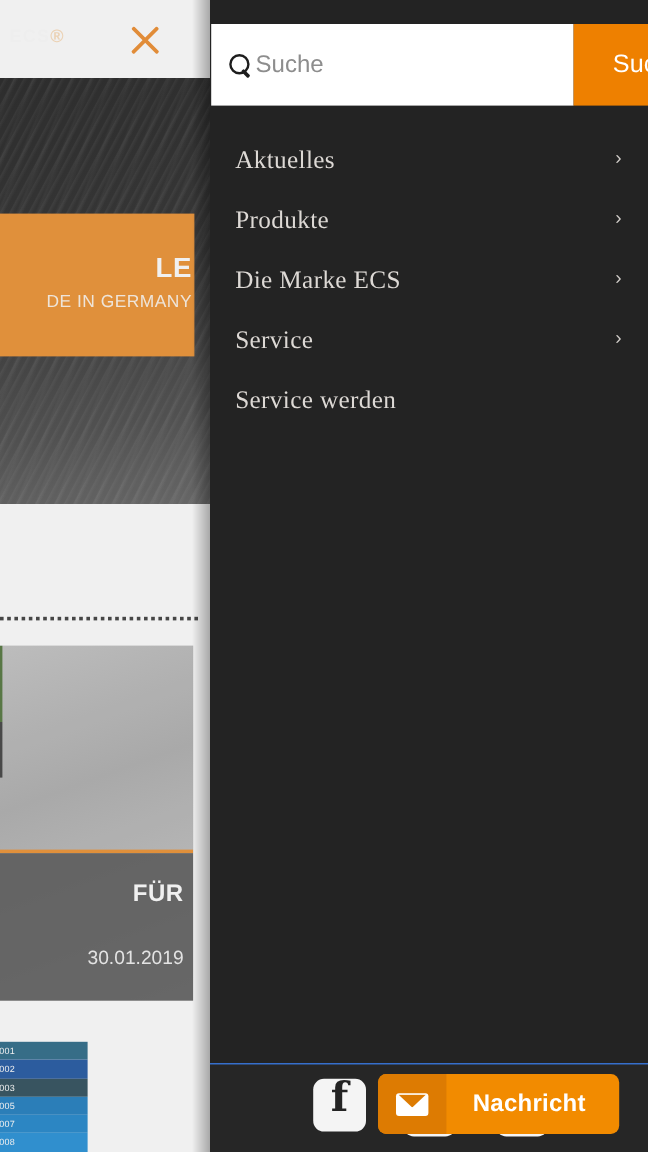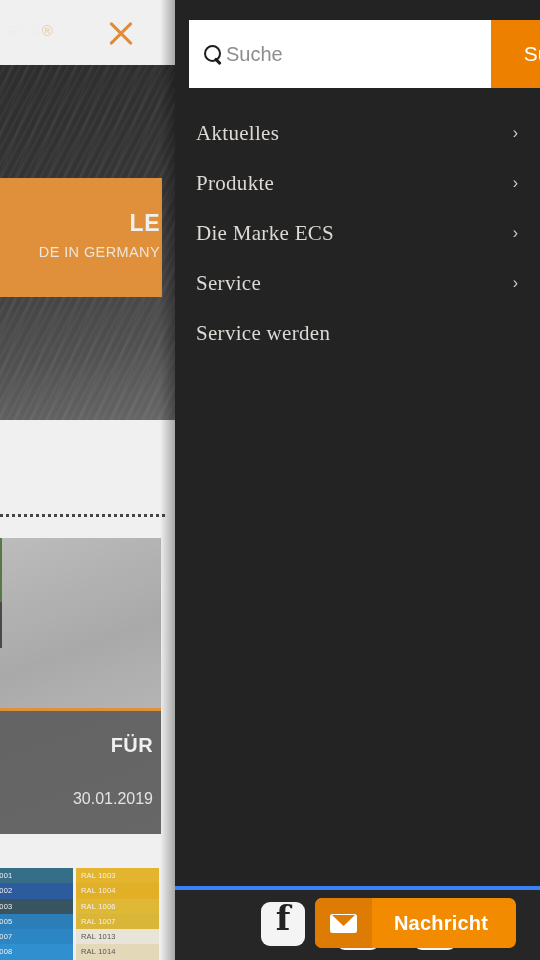--- a/index.html
+++ b/index.html
@@ -134,21 +134,21 @@
   }
 
   
   #nav-panel {
     position: absolute; left: 175px; top: 0;
     width: 365px; height: 960px;
     background: #232323;
   }
 
   .search-row {
-    position: absolute; left: 14px; top: 20px;
+    position: absolute; left: 1px; top: 20px;
     width: 347px; height: 68px;
     display: flex;
   }
   .search-field {
     flex: 1 1 auto; height: 68px;
     background: #ffffff;
     display: flex; align-items: center;
     padding-left: 15px;
     border: none;
   }
@@ -198,21 +198,21 @@
     position: absolute; right: 22px; top: 50%;
     transform: translateY(-50%);
     font-size: 16px; color: #cfcbc7; line-height: 1;
   }
 
   
   #bottom-bar {
     position: absolute; left: 175px; top: 886px;
     width: 365px; height: 74px;
     background: #262626;
-    border-top: 4px solid #3b82f6;
+    border-top: 1px solid #3b82f6;
   }
   .fb-icon {
     position: absolute; left: 86px; top: 12px;
     width: 44px; height: 44px;
     background: #f4f4f4; border-radius: 9px;
     cursor: pointer;
   }
   .fb-icon::before {
     content: "f";
     position: absolute; left: 0; top: -4px; width: 44px;
@@ -288,28 +288,20 @@
 
     <div class="pb-ral">
       <div class="ral-col left">
           <div class="ral-row" style="background: rgb(58, 116, 144);">5001</div>
           <div class="ral-row" style="background: rgb(47, 98, 168);">5002</div>
           <div class="ral-row" style="background: rgb(60, 90, 102);">5003</div>
           <div class="ral-row" style="background: rgb(46, 134, 196);">5005</div>
           <div class="ral-row" style="background: rgb(47, 143, 208);">5007</div>
           <div class="ral-row" style="background: rgb(52, 152, 219);">5008</div>
         </div>
-      <div class="ral-col right">
-          <div class="ral-row" style="background: rgb(242, 192, 48);">RAL 1003</div>
-          <div class="ral-row" style="background: rgb(240, 188, 42);">RAL 1004</div>
-          <div class="ral-row" style="background: rgb(237, 197, 58);">RAL 1006</div>
-          <div class="ral-row" style="background: rgb(232, 194, 60);">RAL 1007</div>
-          <div class="ral-row dark-text" style="background: rgb(247, 243, 230);">RAL 1013</div>
-          <div class="ral-row dark-text" style="background: rgb(242, 231, 196);">RAL 1014</div>
-        </div>
     </div>
   </div>
 
   <div id="veil"></div>
   <div id="panel-shadow"></div>
 
   <div id="nav-panel">
 
     <div class="search-row">
       <div class="search-field">

